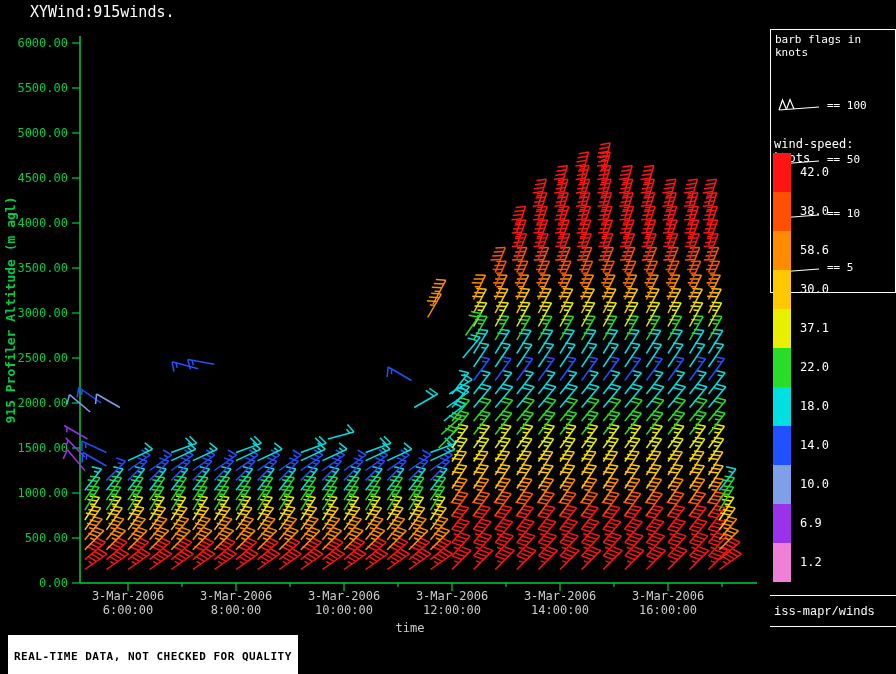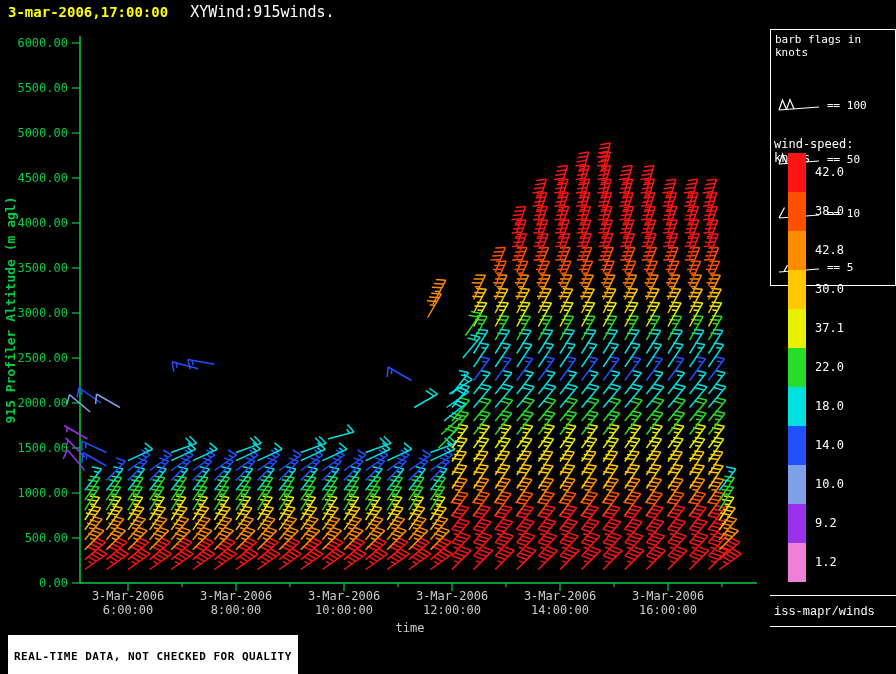--- a/index.html
+++ b/index.html
@@ -5,42 +5,41 @@
   html,body{margin:0;padding:0;background:#000;}
   .screen{position:relative;width:896px;height:674px;background:#000;
           font-family:"DejaVu Sans Mono",monospace;overflow:hidden;}
   .title-row{position:absolute;top:3px;left:8px;display:flex;align-items:baseline;}
   .t-stamp{color:#ffff00;font-size:14px;font-weight:bold;}
   .t-plot{color:#ffffff;font-size:15px;margin-left:22px;}
   #plot{position:absolute;top:0;left:0;}
   #plot text{font-family:"DejaVu Sans Mono",monospace;}
   .legend-panel{position:absolute;left:770px;top:0;width:126px;height:674px;}
   .barb-box{position:absolute;top:29px;left:0;right:0;border:1px solid #ffffff;
-            padding:3px 0 10px 4px;background:#000;}
+            padding:3px 0 17px 4px;background:#000;}
   .barb-title{color:#ffffff;font-size:11px;margin-bottom:4px;}
   .barb-row{display:flex;align-items:center;height:16px;margin-top:38px;}
   .barb-row span{color:#ffffff;font-size:11px;margin-left:6px;}
   .cs-title{position:absolute;top:137px;left:4px;color:#ffffff;font-size:12px;}
-  #colorbar{position:absolute;top:153px;left:18px;}
+  #colorbar{position:absolute;top:153px;left:3px;}
   .cs-row{display:flex;height:39px;}
   .cs-swatch{width:18px;height:39px;}
   .cs-label{color:#ffffff;font-size:12px;margin-left:9px;line-height:39px;}
   .footer-strip{position:absolute;top:595px;left:0;right:0;border-top:1px solid #ffffff;
                 border-bottom:1px solid #ffffff;padding:6px 0 6px 4px;font-family:Liberation Mono, monospace;}
   .footer-strip span{color:#ffffff;font-size:12px;}
   .notice{position:absolute;left:8px;top:635px;background:#ffffff;color:#000000;
           font-size:11px;font-weight:bold;padding:15px 6px;letter-spacing:0.5px;}
 </style>
 </head>
 <body>
 
 <div class="screen">
 
   <div class="title-row">
-    <span class="t-stamp">3-mar-2006,17:00:00</span>
     <span class="t-plot">XYWind:915winds.</span>
   </div>
 
   <svg id="plot" width="770" height="674">
       <line x1="80" y1="36" x2="80" y2="583" stroke="#00cc44" stroke-width="1.5"></line>
       <line x1="80" y1="583" x2="757" y2="583" stroke="#00cc44" stroke-width="1.5"></line>
       <line x1="72" y1="583" x2="80" y2="583" stroke="#00cc44" stroke-width="1.2"></line>
       <text x="68" y="587" fill="#00cc44" font-size="12" text-anchor="end">0.00</text>
       <line x1="72" y1="538" x2="80" y2="538" stroke="#00cc44" stroke-width="1.2"></line>
       <text x="68" y="542" fill="#00cc44" font-size="12" text-anchor="end">500.00</text>
@@ -3743,21 +3742,21 @@
         <div class="cs-row">
           <div class="cs-swatch" style="background: rgb(255, 20, 20);"></div>
           <span class="cs-label">42.0</span>
         </div>
         <div class="cs-row">
           <div class="cs-swatch" style="background: rgb(255, 80, 0);"></div>
           <span class="cs-label">38.0</span>
         </div>
         <div class="cs-row">
           <div class="cs-swatch" style="background: rgb(255, 140, 0);"></div>
-          <span class="cs-label">42.8</span>
+          <span class="cs-label">58.6</span>
         </div>
         <div class="cs-row">
           <div class="cs-swatch" style="background: rgb(255, 200, 0);"></div>
           <span class="cs-label">30.0</span>
         </div>
         <div class="cs-row">
           <div class="cs-swatch" style="background: rgb(232, 240, 0);"></div>
           <span class="cs-label">37.1</span>
         </div>
         <div class="cs-row">
@@ -3771,21 +3770,21 @@
         <div class="cs-row">
           <div class="cs-swatch" style="background: rgb(32, 80, 255);"></div>
           <span class="cs-label">14.0</span>
         </div>
         <div class="cs-row">
           <div class="cs-swatch" style="background: rgb(127, 160, 232);"></div>
           <span class="cs-label">10.0</span>
         </div>
         <div class="cs-row">
           <div class="cs-swatch" style="background: rgb(153, 50, 232);"></div>
-          <span class="cs-label">9.2</span>
+          <span class="cs-label">6.9</span>
         </div>
         <div class="cs-row">
           <div class="cs-swatch" style="background: rgb(240, 127, 216);"></div>
           <span class="cs-label">1.2</span>
         </div>
       </div>
     <div class="footer-strip">
       <span>iss-mapr/winds</span>
     </div>
   </div>

